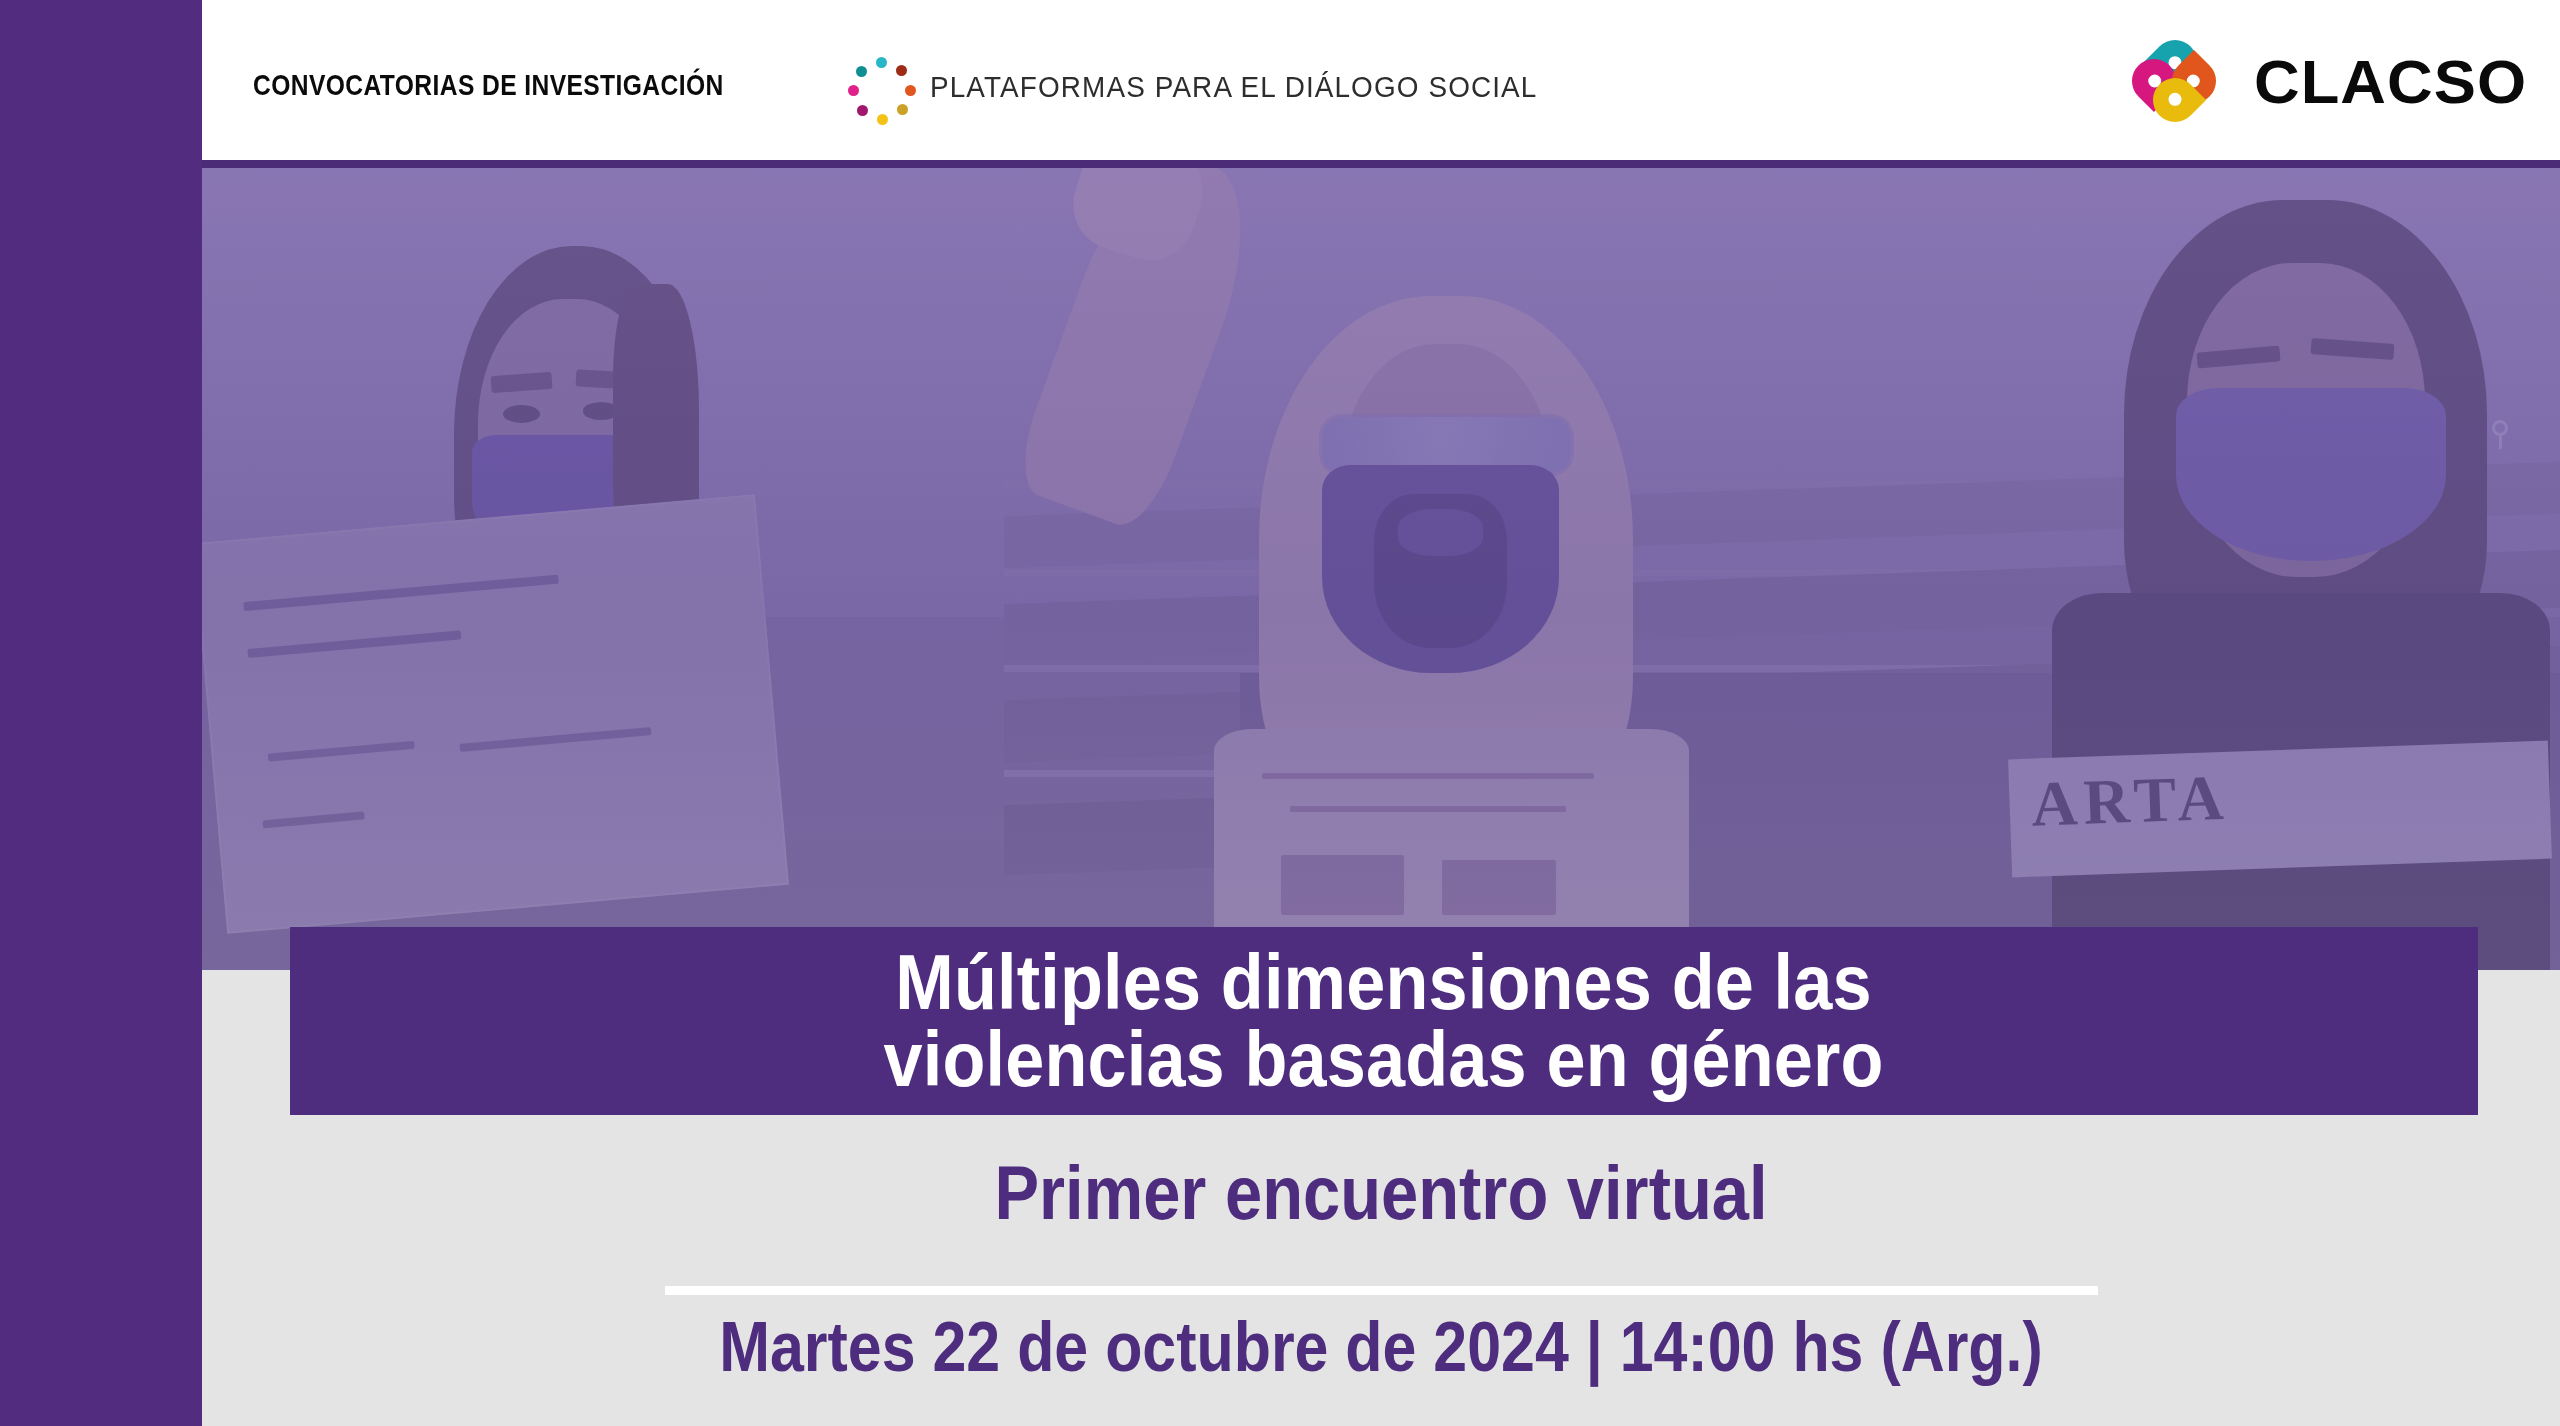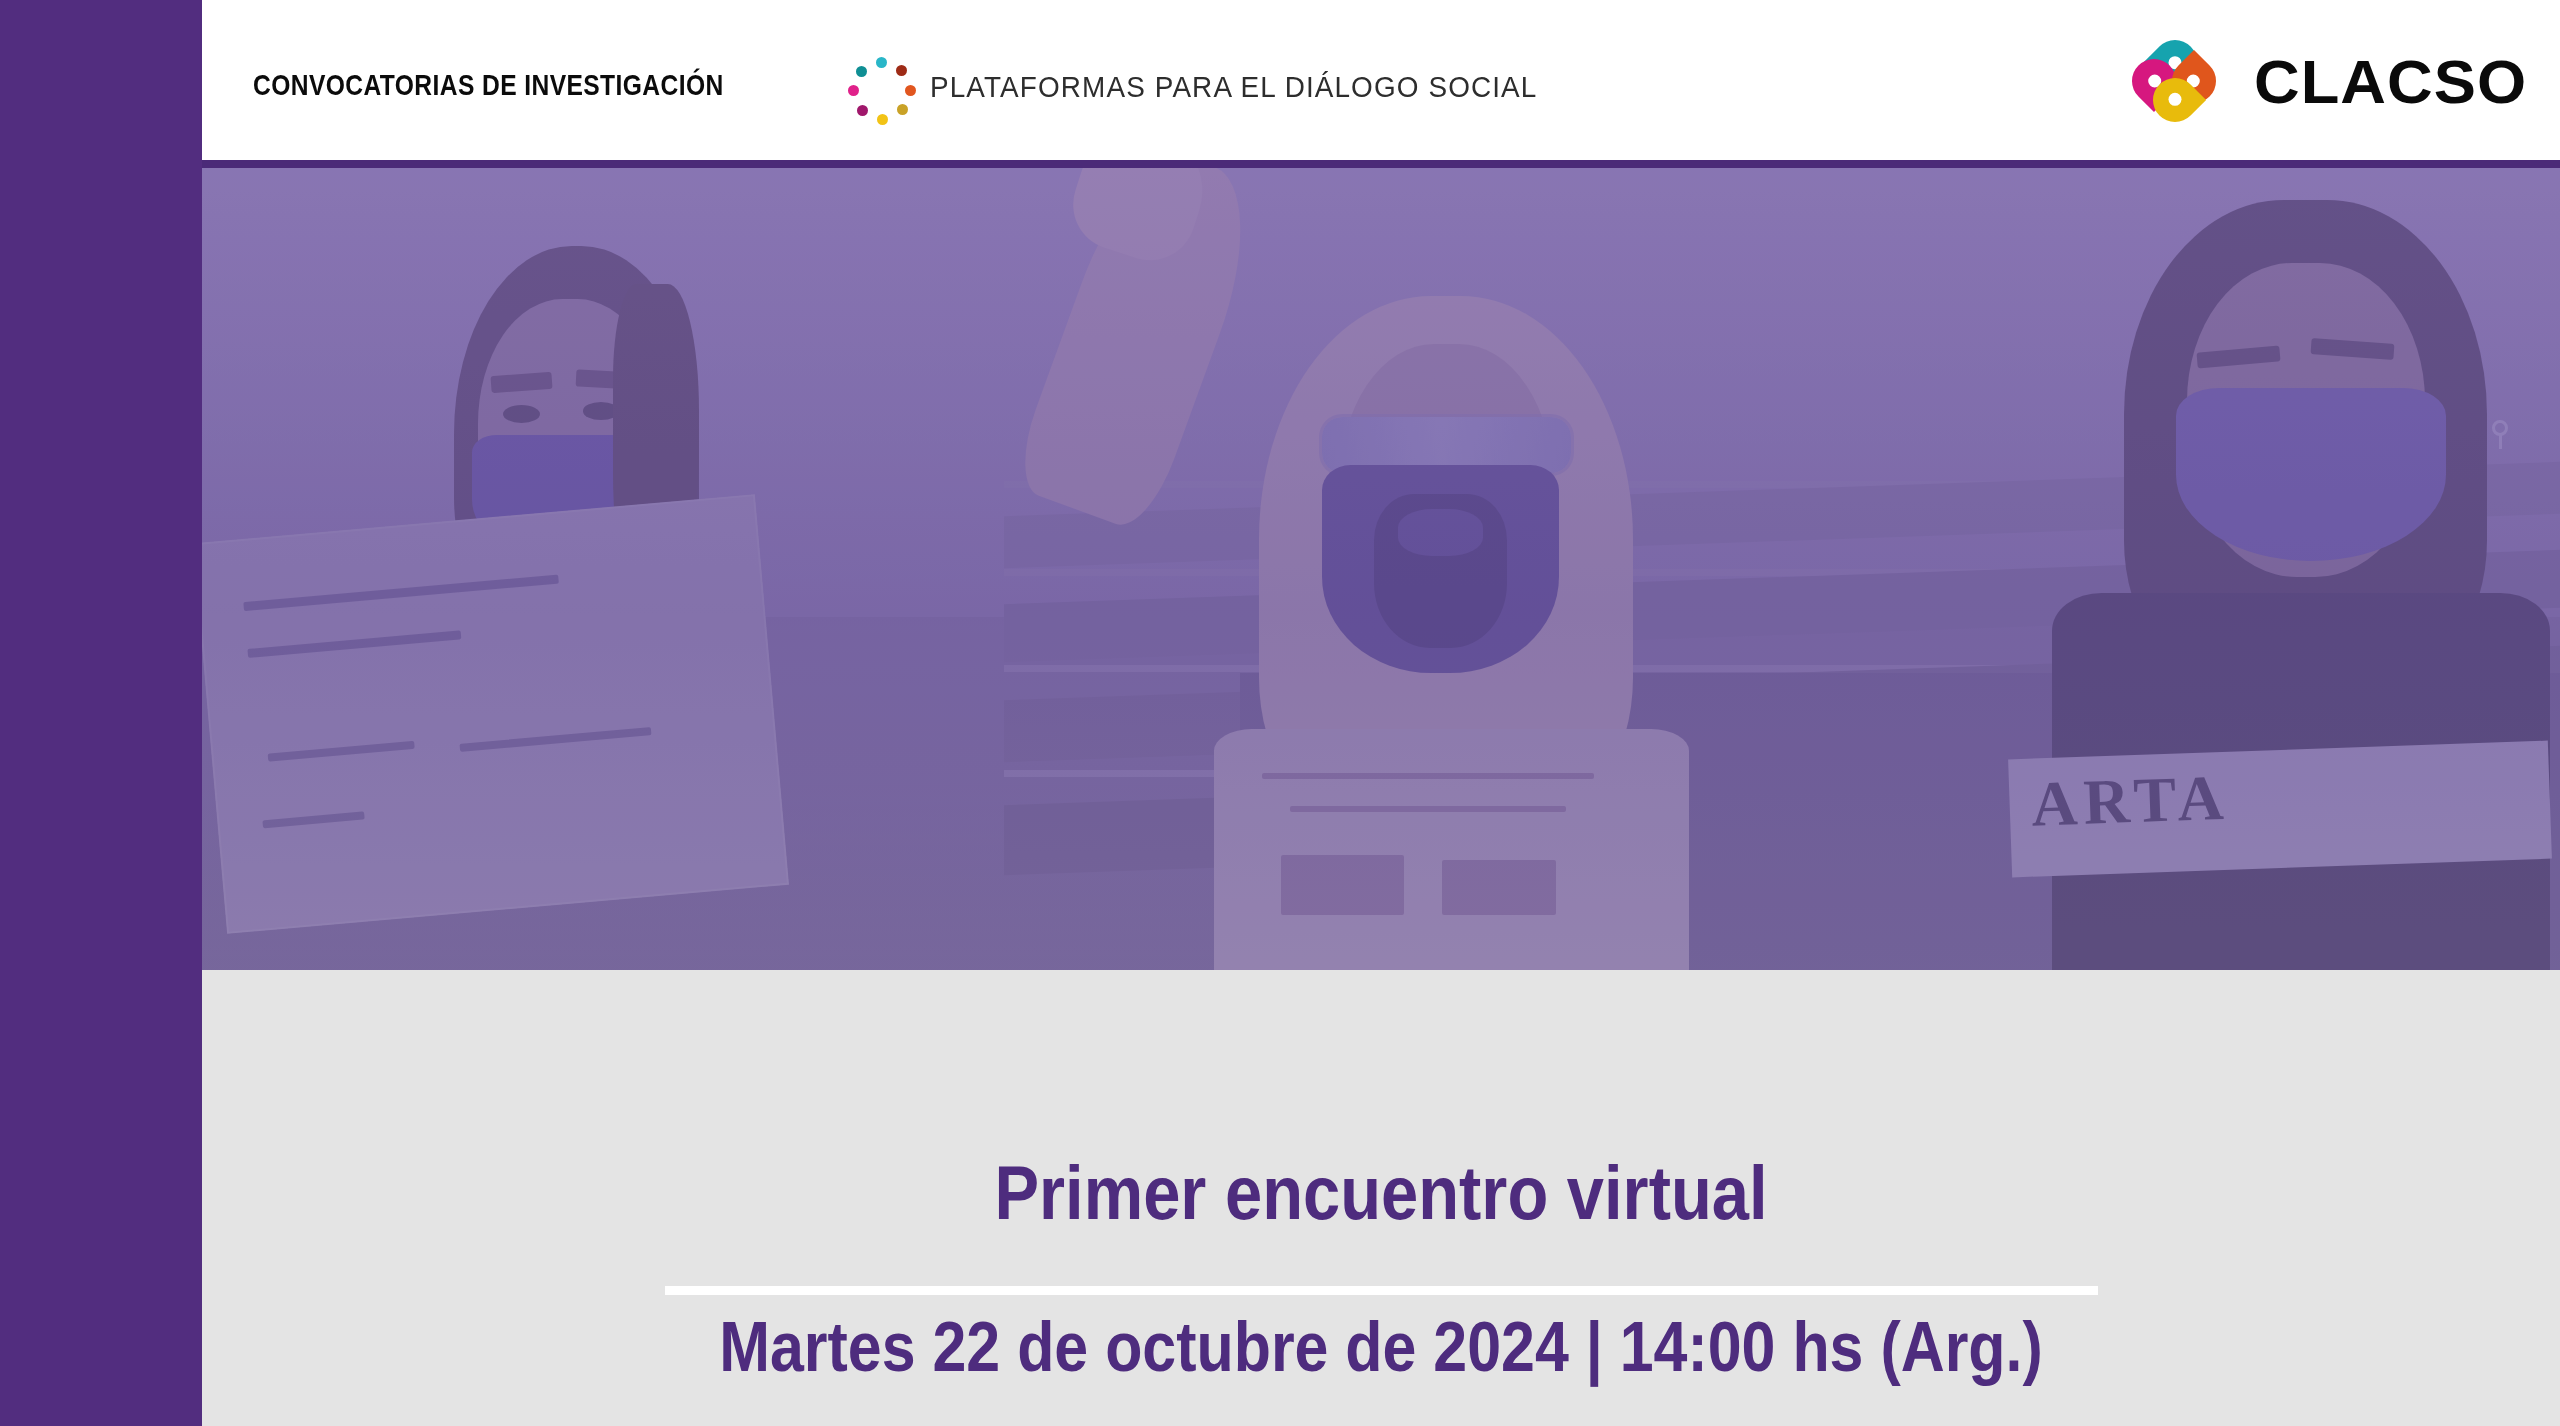--- a/index.html
+++ b/index.html
@@ -400,20 +400,26 @@
         </div>
       </div>
 
       <div class="tint"></div>
       <div class="tint2"></div>
     </div>
   </div>
 
   <div class="content"></div>
 
+  <div class="title-banner">
+    <h1>
+      <span>Múltiples dimensiones de las</span><br>
+      <span>violencias basadas en género</span>
+    </h1>
+  </div>
 
   <div class="subtitle">Primer encuentro virtual</div>
 
   <div class="divider"></div>
 
   <div class="datetime">Martes 22 de octubre de 2024 | 14:00 hs (Arg.)</div>
 
 </div>
 
 </body></html>

